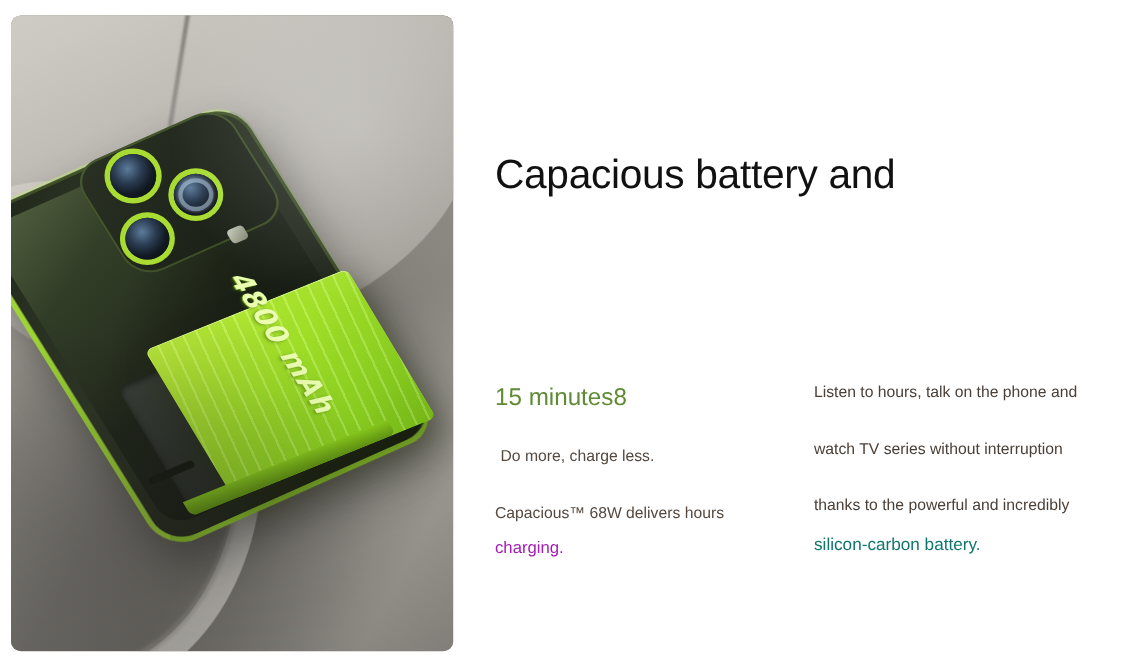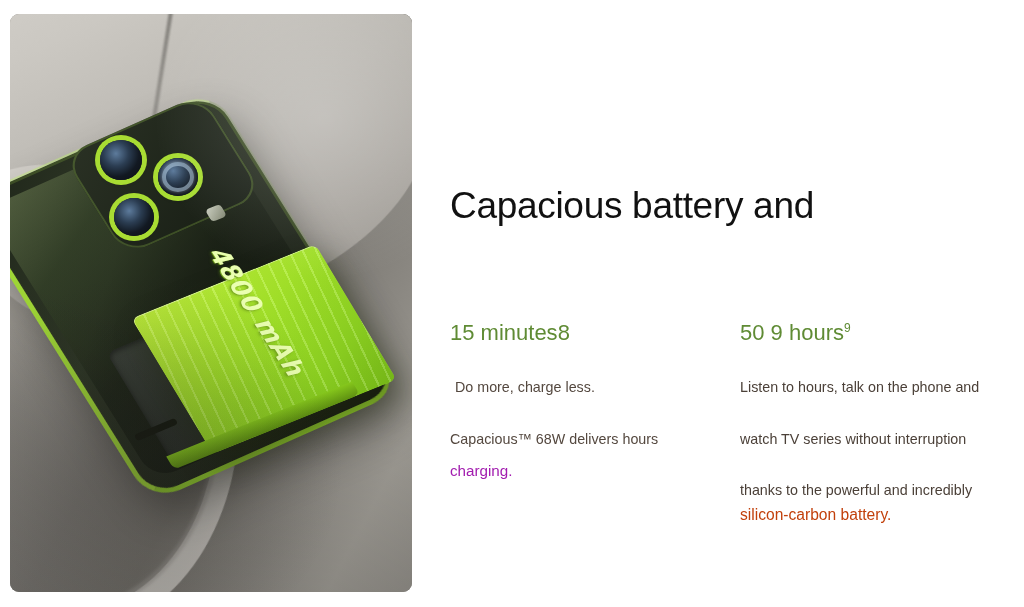--- a/index.html
+++ b/index.html
@@ -335,21 +335,20 @@
   .headline {
     position: absolute;
     left: 0;
     top: 132px;
     width: 560px;
     font-size: 37px;
     line-height: 53px;
     font-weight: 400;
     color: #111111;
     letter-spacing: -0.3px;
-    margin-top: 47px;
   }
   .headline-line { display: block; }
 
   .stats {
     position: absolute;
     left: 0;
     top: 318px;
     width: 574px;
   }
 
@@ -359,39 +358,40 @@
   }
   .stat-col.col1 { left: 0;   width: 270px; }
   .stat-col.col2 { left: 290px; width: 284px; }
 
   .stat-title {
     font-size: 22px;
     line-height: 30px;
     font-weight: 400;
     color: #5f8b34;
     white-space: nowrap;
+    margin-top: 28px;
   }
   .stat-title sup {
     font-size: 12px;
     vertical-align: super;
     line-height: 0;
   }
 
   .stat-body {
     margin-top: 17px;
     font-size: 14.3px;
     line-height: 23.5px;
     color: #54483f;
   }
   .stat-body .ln { display: block; white-space: nowrap; margin-top: 28px; }
   .stat-body .ln.indent { padding-left: 5px; }
   .stat-body .ln.gap { margin-top: 8px; font-size: 15.2px; color: #a21caf; }
 
   .col2 .stat-body { color: #4b4038; }
-  .col2 .stat-body .ln.gap { margin-top: 0; font-size: 15.6px; color: #c2410c; }
+  .col2 .stat-body .ln.gap { margin-top: 11px; font-size: 15.6px; color: #0f766e; }
 </style>
 </head>
 <body>
 
 <div class="page">
 
   <div class="hero-media">
     <div class="hero-bg"></div>
     <div class="sweep-top"></div>
     <div class="sweep-top-edge"></div>
@@ -439,23 +439,20 @@
           <span>15 minutes</span><span>8</span>
         </div>
         <div class="stat-body">
           <span class="ln indent">Do more, charge less.</span>
           <span class="ln">Capacious™ 68W delivers hours</span>
           <span class="ln gap">charging.</span>
         </div>
       </div>
 
       <div class="stat-col col2">
-        <div class="stat-title">
-          <span>50 9 hours</span><sup>9</sup>
-        </div>
         <div class="stat-body">
           <span class="ln">Listen to hours, talk on the phone and</span>
           <span class="ln">watch TV series without interruption</span>
           <span class="ln">thanks to the powerful and incredibly</span>
           <span class="ln gap">silicon-carbon battery.</span>
         </div>
       </div>
 
     </div>
   </div>

